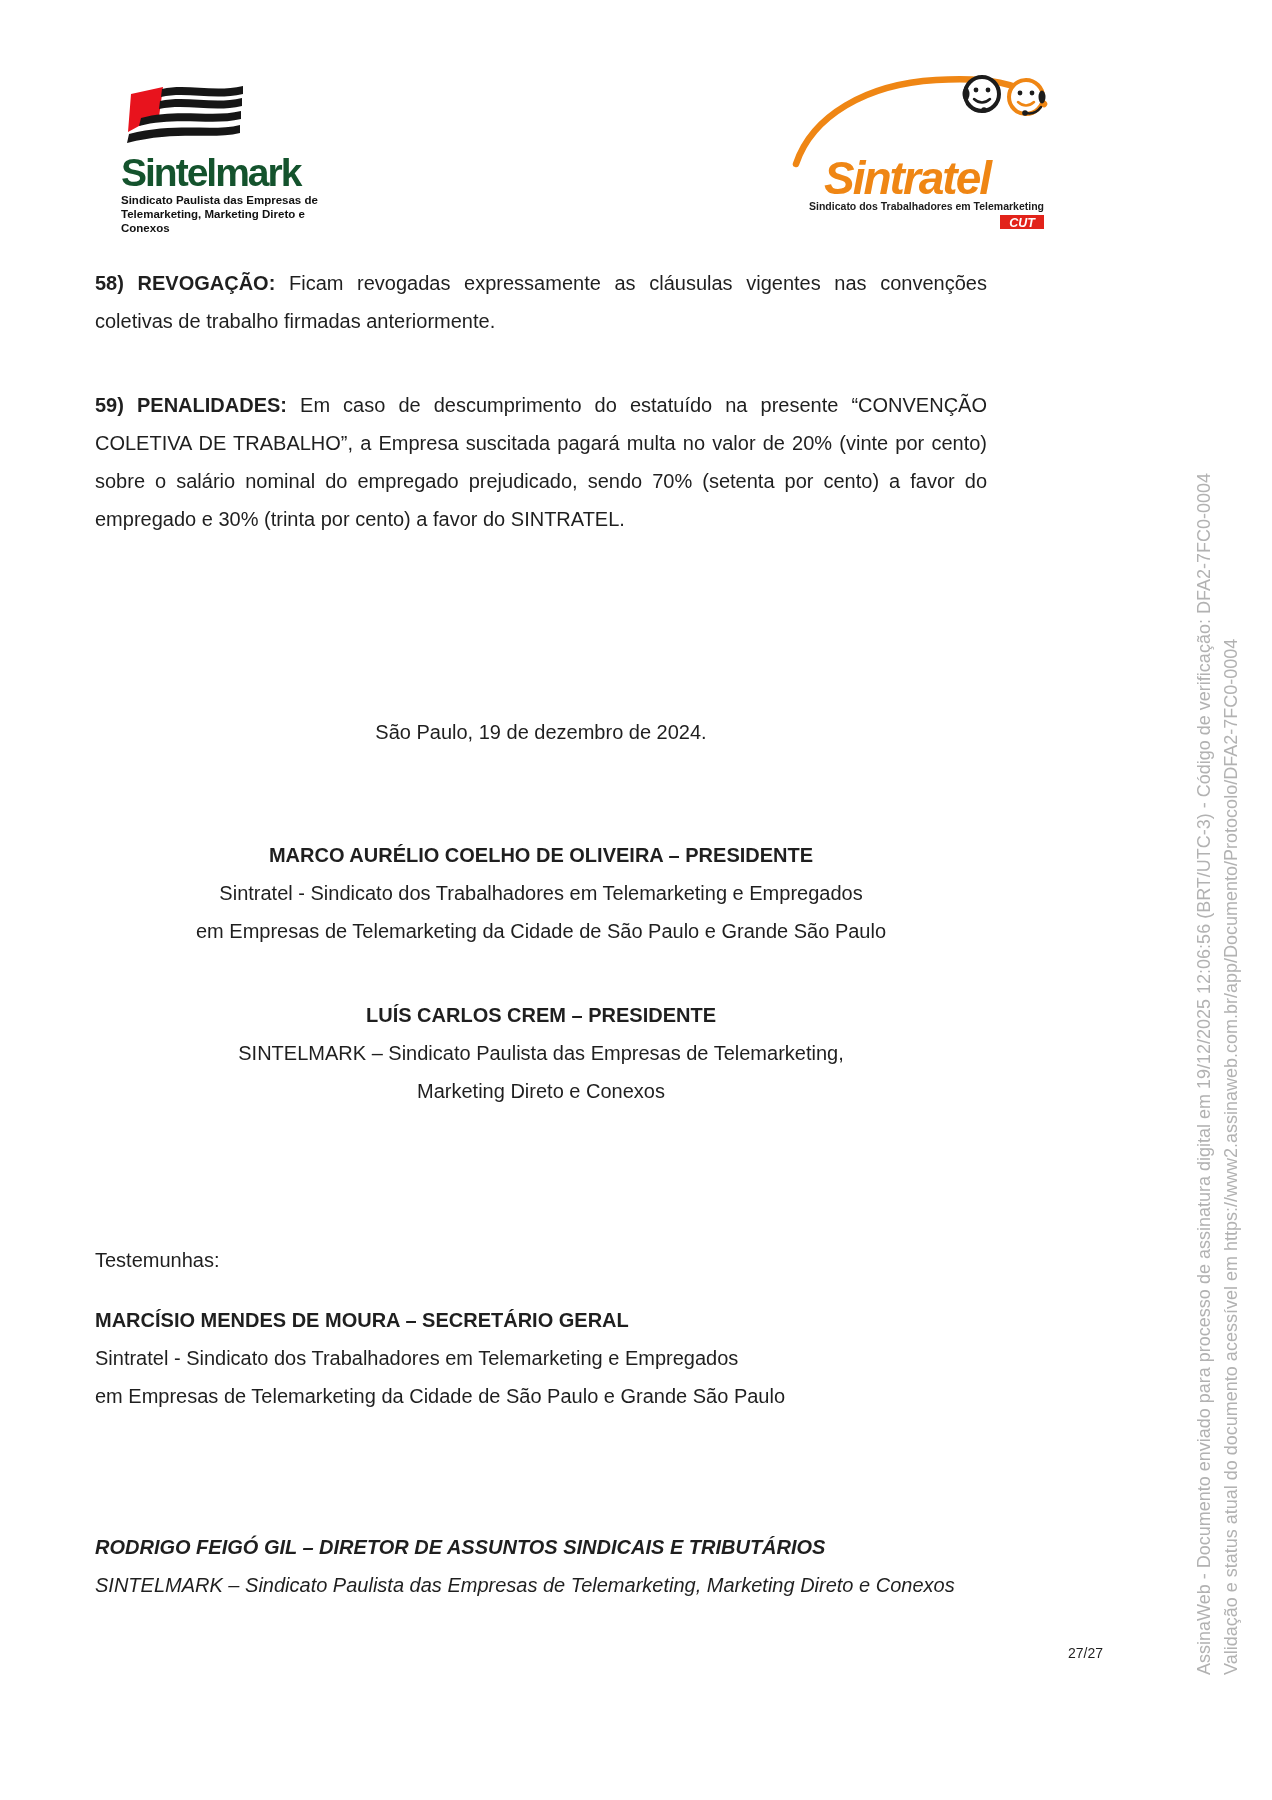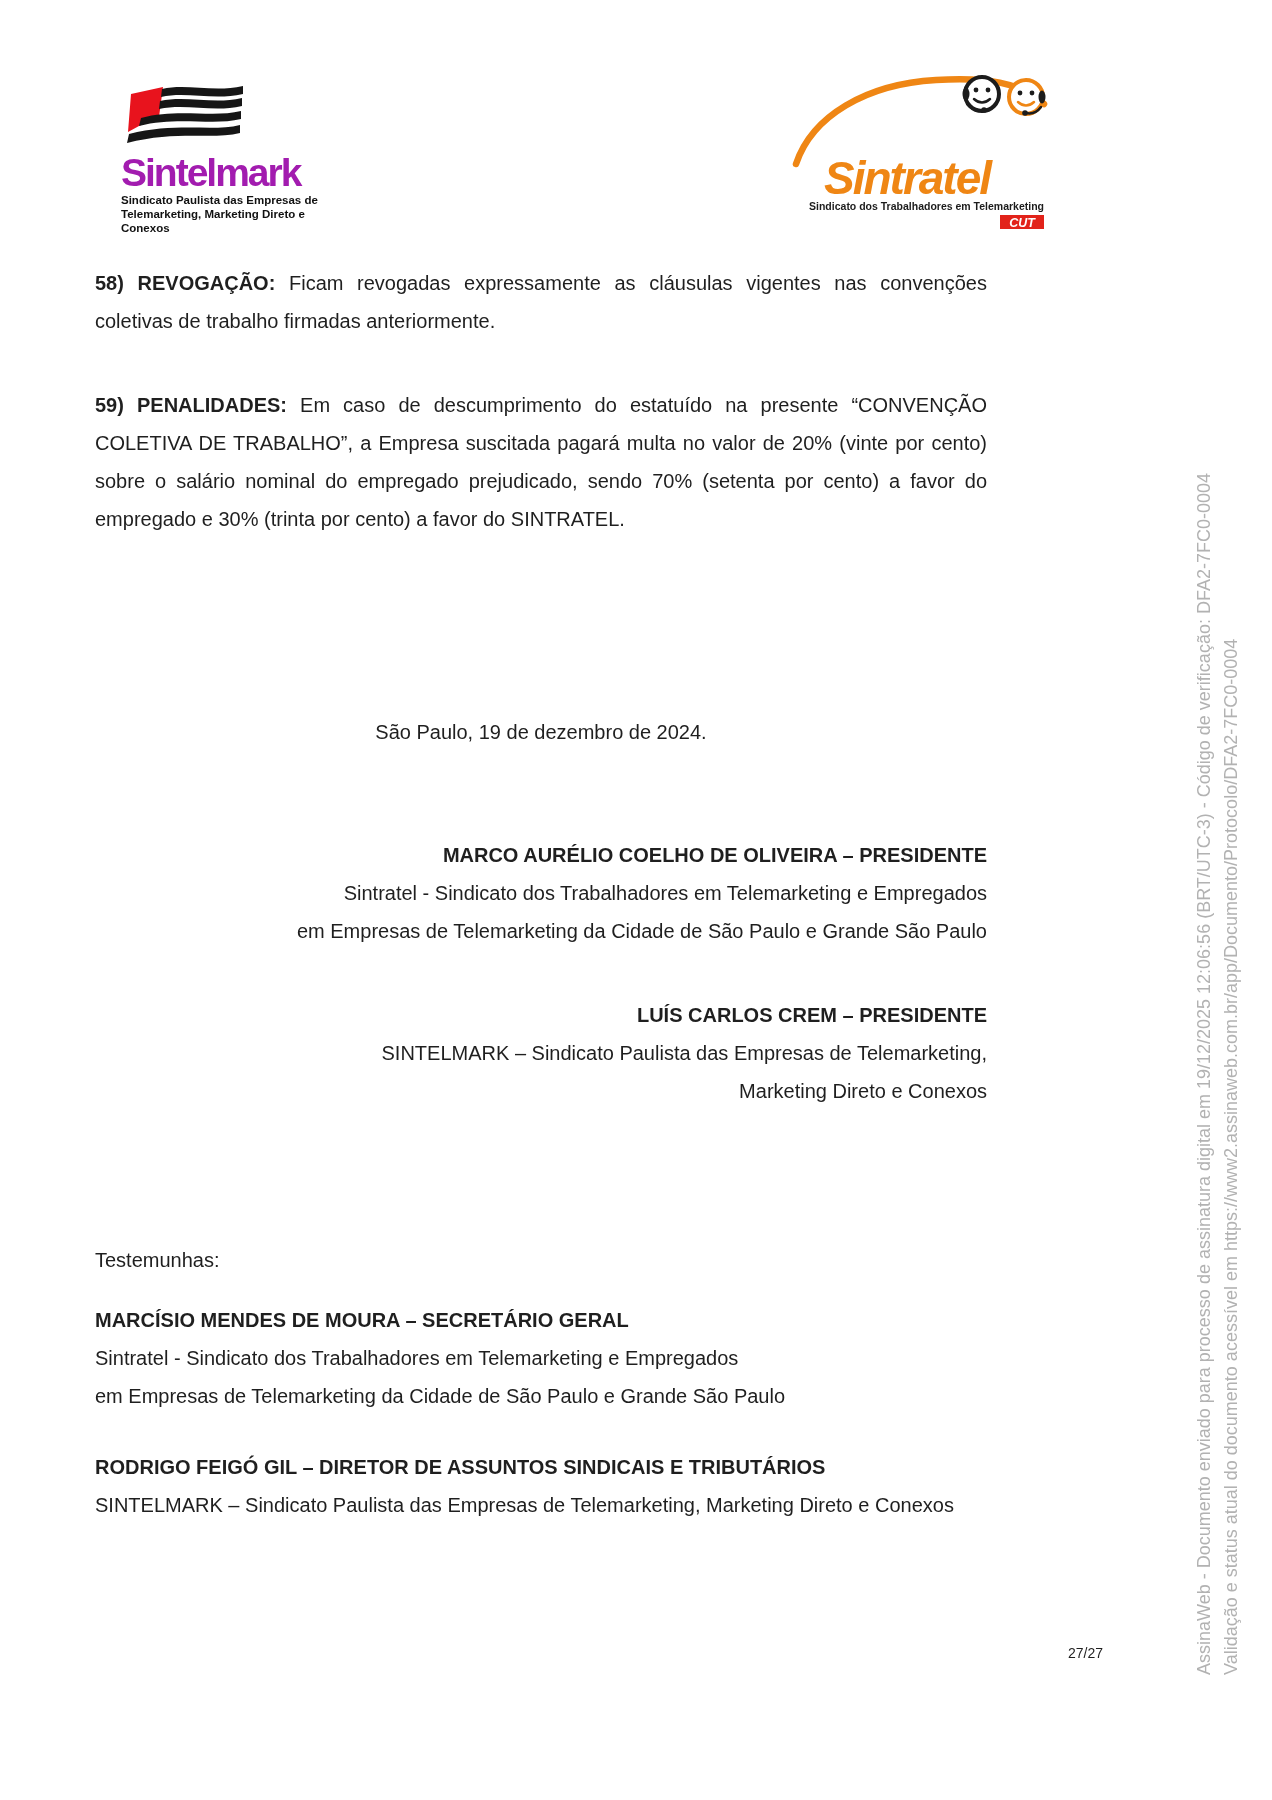--- a/index.html
+++ b/index.html
@@ -28,27 +28,27 @@
   .logo-sintratel { position:absolute; left:786px; top:60px; width:262px; }
 
   
   .block { position:absolute; left:95px; width:892px; font-size:20px; line-height:38px; }
   .clause { text-align:justify; }
   .clause b { font-weight:bold; }
   .pos-58 { top:264px; }
   .pos-59 { top:386px; }
   .pos-60 { top:589px; }
   .dateline { top:713px; text-align:center; }
-  .sig { text-align:right; }
+  .sig { text-align:center; }
   .sig-1 { top:836px; }
   .sig-2 { top:996px; }
   .sig .sig-name { font-weight:bold; }
   .witness-heading { top:1241px; font-weight:normal; }
   .witness-1 { top:1301px; }
-  .witness-2 { top:1448px; }
+  .witness-2 { top:1528px;font-style:italic; }
   .witness-name { font-weight:bold; }
   .witness-org-justify { text-align:justify; }
 
   .page-number { position:absolute; left:1068px; top:1645px; font-size:14px; color:#1f1f1f; }
 
   
   .assinaweb-sidebar {
     position:absolute; right:27px; top:280px; height:1395px;
     writing-mode:vertical-rl; transform:rotate(180deg);
     color:#b2b2b2; font-size:18px; line-height:27px;
@@ -61,21 +61,21 @@
 <div class="page">
 
   <div class="logo-sintelmark">
     <svg class="sintelmark-flag" width="128" height="75" viewBox="0 0 128 75" aria-hidden="true">
       <path d="M14,10 L46,3 L42,33 L22,42 L11,48 Z" fill="#e8131d"></path>
       <path d="M45,5 C70,-1 96,9 126,2 L126,10 C96,17 70,7 44,13 Z" fill="#161616"></path>
       <path d="M43,17 C70,11 96,21 125,14 L125,22 C96,29 70,19 42,25 Z" fill="#161616"></path>
       <path d="M24,34 C60,24 96,34 124,27 L124,35 C96,42 60,32 22,42 Z" fill="#161616"></path>
       <path d="M12,50 C60,38 96,48 123,41 L123,49 C96,56 60,46 10,59 Z" fill="#161616"></path>
     </svg>
-    <div class="sintelmark-name" style="color:#a21caf">Sintelmark</div>
+    <div class="sintelmark-name" style="color:#14532d">Sintelmark</div>
     <div class="sintelmark-caption">
       <div>Sindicato Paulista das Empresas de</div>
       <div>Telemarketing, Marketing Direto e Conexos</div>
     </div>
   </div>
 
   <div class="logo-sintratel">
     <svg width="262" height="170" viewBox="0 0 262 170" aria-hidden="true">
 
       <path d="M10,104 C26,56 80,24 150,20 C200,17 234,22 258,44" fill="none" stroke="#ef8614" stroke-width="6.5" stroke-linecap="round"></path>

